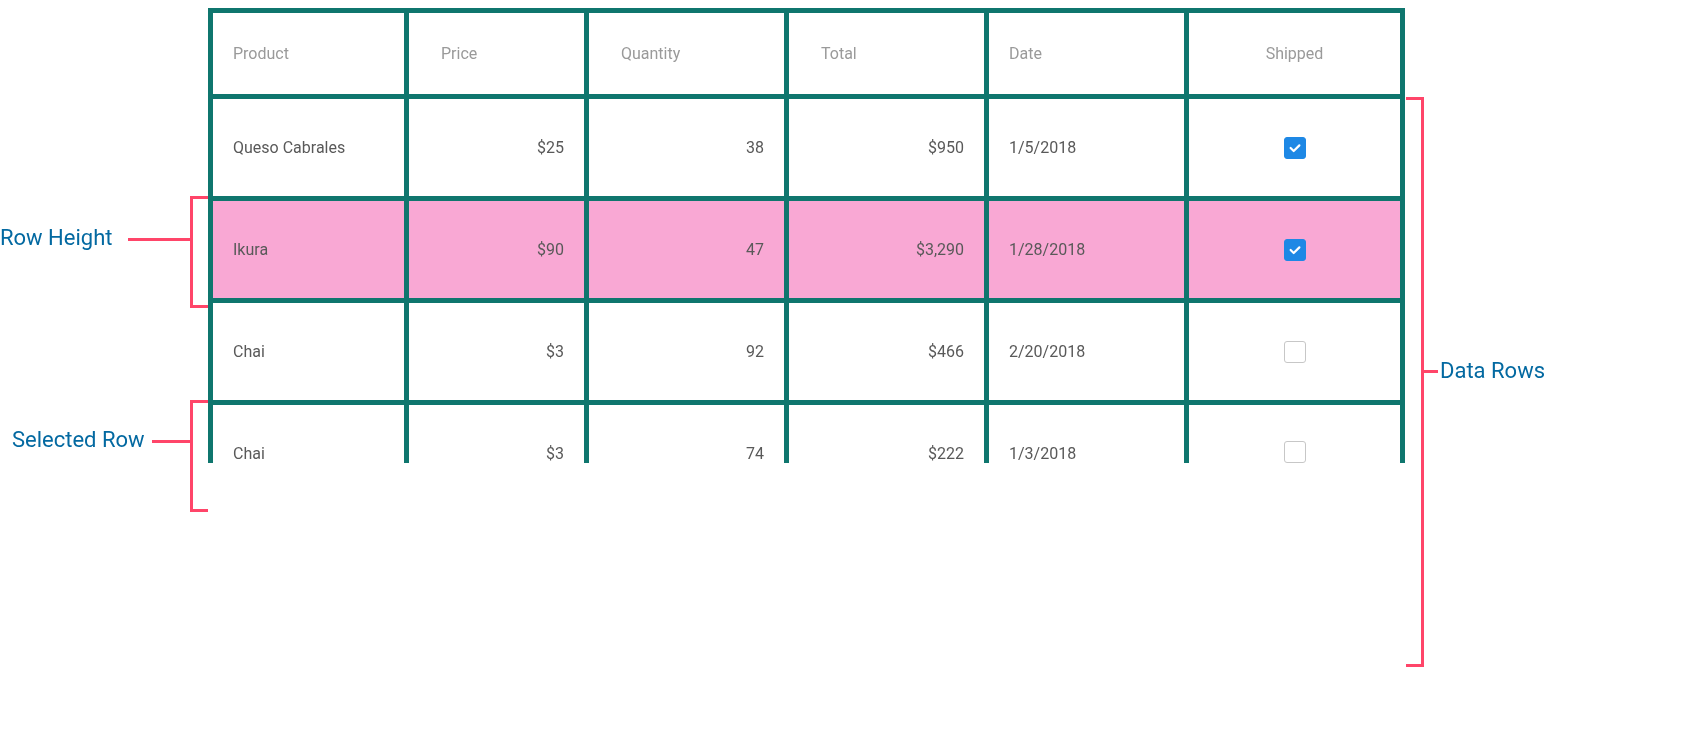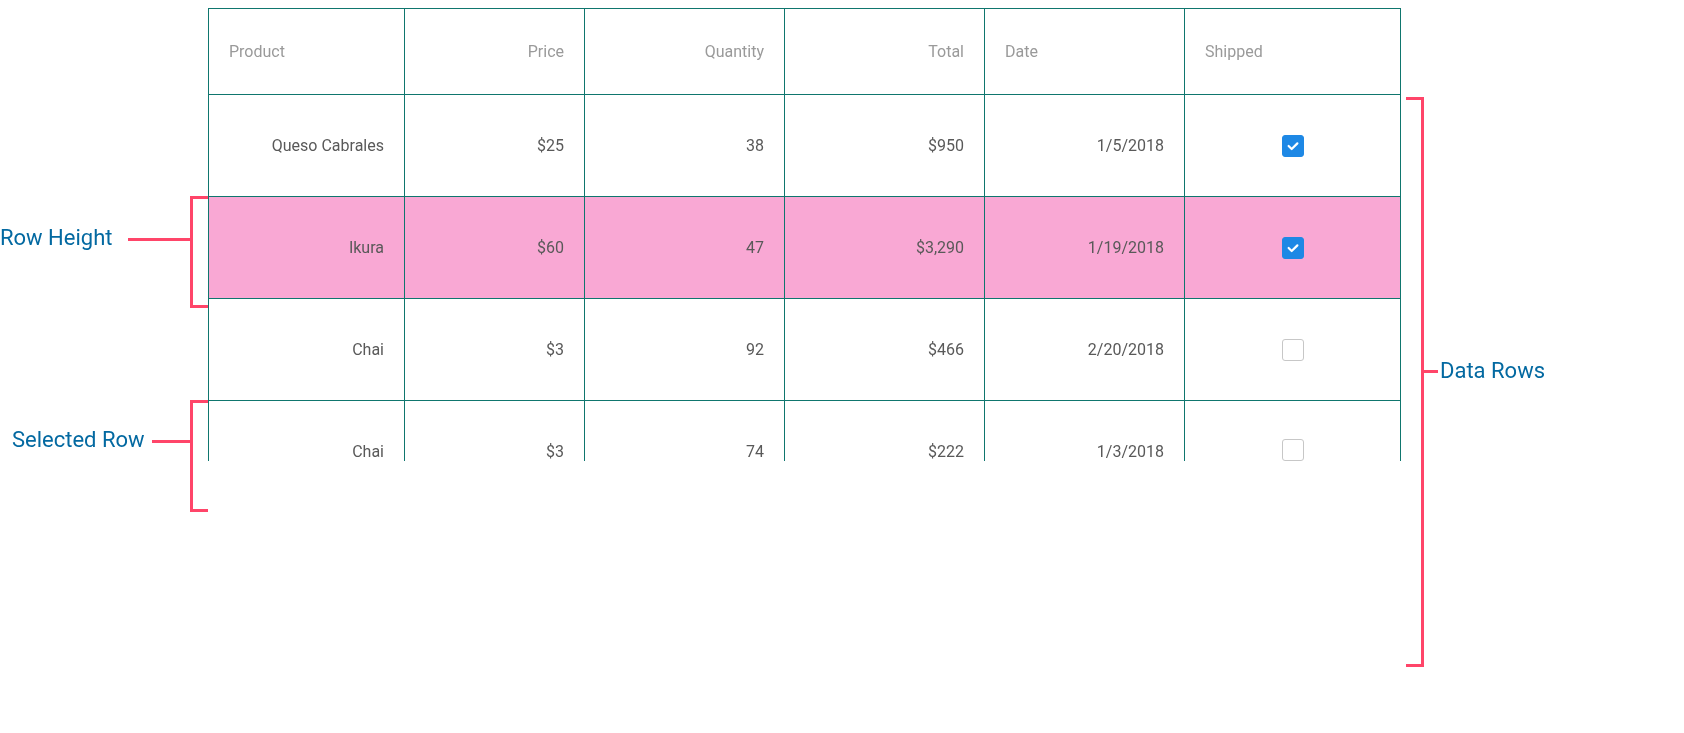--- a/index.html
+++ b/index.html
@@ -20,46 +20,45 @@
       left: 208px;
       top: 8px;
       width: 1192px;
     }
     table {
       border-collapse: collapse;
       width: 100%;
       table-layout: fixed;
     }
     th, td {
-      border: 1px solid #0f766e;
+      border: 5px solid #0f766e;
       text-align: left;
       font-size: 16px;
       color: #595959;
       font-weight: 400;
     }
     th {
       height: 86px;
       padding: 0 20px;
       color: #9a9a9a;
       font-weight: 400;
       background: #fff;
     }
     td {
       height: 102px;
       padding: 0 20px;
-      text-align: right;
     }
     .col-product { width: 196px; }
     .col-price { width: 180px; text-align: right; }
     .col-quantity { width: 200px; text-align: right; }
     .col-total { width: 200px; text-align: right; }
     .col-date { width: 200px; }
     .col-shipped { width: 216px; text-align: center; }
-    th.col-price, th.col-quantity, th.col-total { text-align: right; padding-left: 32px; }
-    th.col-shipped { text-align: left; }
+    th.col-price, th.col-quantity, th.col-total { text-align: left; padding-left: 32px; }
+    th.col-shipped { text-align: center; }
     td.col-price, td.col-quantity, td.col-total { text-align: right; }
     td.col-shipped { text-align: center; }
     tr.selected td {
       background: #f9a8d4;
     }
     tr.last-partial td {
       height: 60px;
       vertical-align: bottom;
       padding-bottom: 0;
       border-bottom: none;
@@ -186,24 +185,24 @@
           <td class="col-total">$950</td>
           <td class="col-date">1/5/2018</td>
           <td class="col-shipped"><span class="checkbox checked">
               <svg viewBox="0 0 16 16" fill="none" stroke="#fff" stroke-width="2.5" stroke-linecap="round" stroke-linejoin="round">
                 <polyline points="3 8 6.5 11.5 13 5"></polyline>
               </svg>
             </span></td>
         </tr>
         <tr class="selected">
           <td class="col-product">Ikura</td>
-          <td class="col-price">$60</td>
+          <td class="col-price">$90</td>
           <td class="col-quantity">47</td>
           <td class="col-total">$3,290</td>
-          <td class="col-date">1/19/2018</td>
+          <td class="col-date">1/28/2018</td>
           <td class="col-shipped"><span class="checkbox checked">
               <svg viewBox="0 0 16 16" fill="none" stroke="#fff" stroke-width="2.5" stroke-linecap="round" stroke-linejoin="round">
                 <polyline points="3 8 6.5 11.5 13 5"></polyline>
               </svg>
             </span></td>
         </tr>
         <tr>
           <td class="col-product">Chai</td>
           <td class="col-price">$3</td>
           <td class="col-quantity">92</td>

